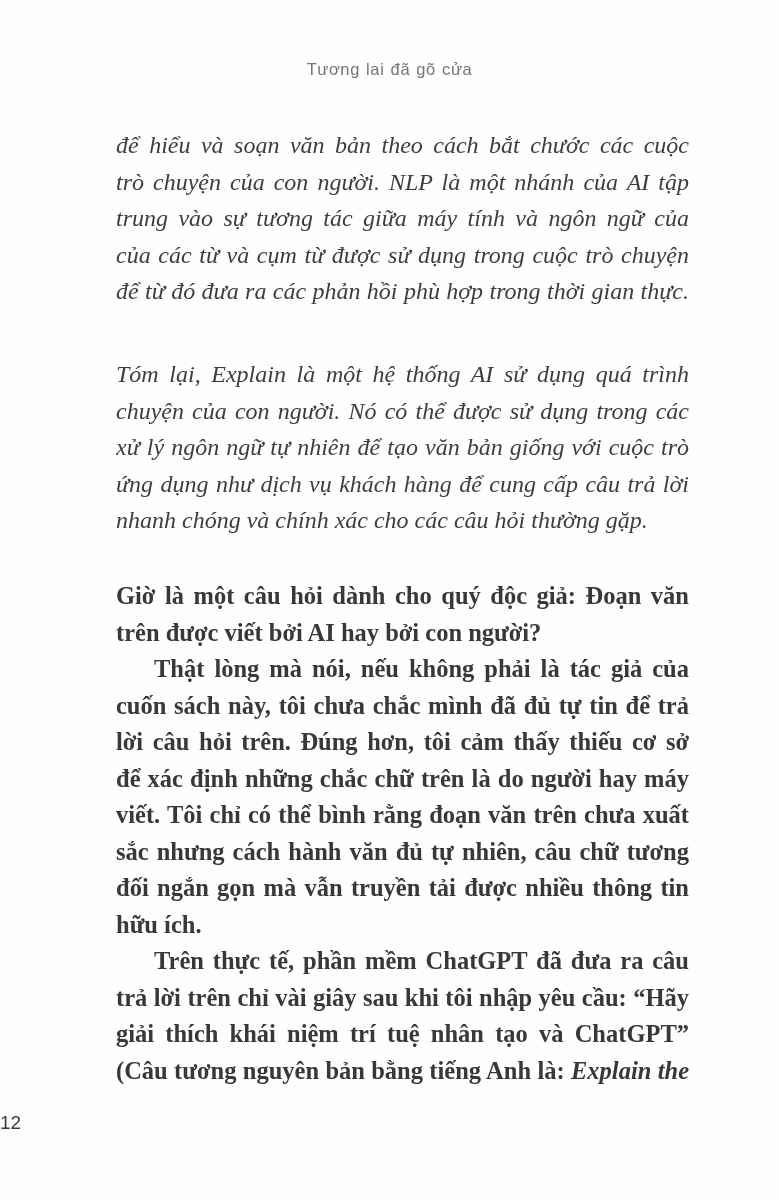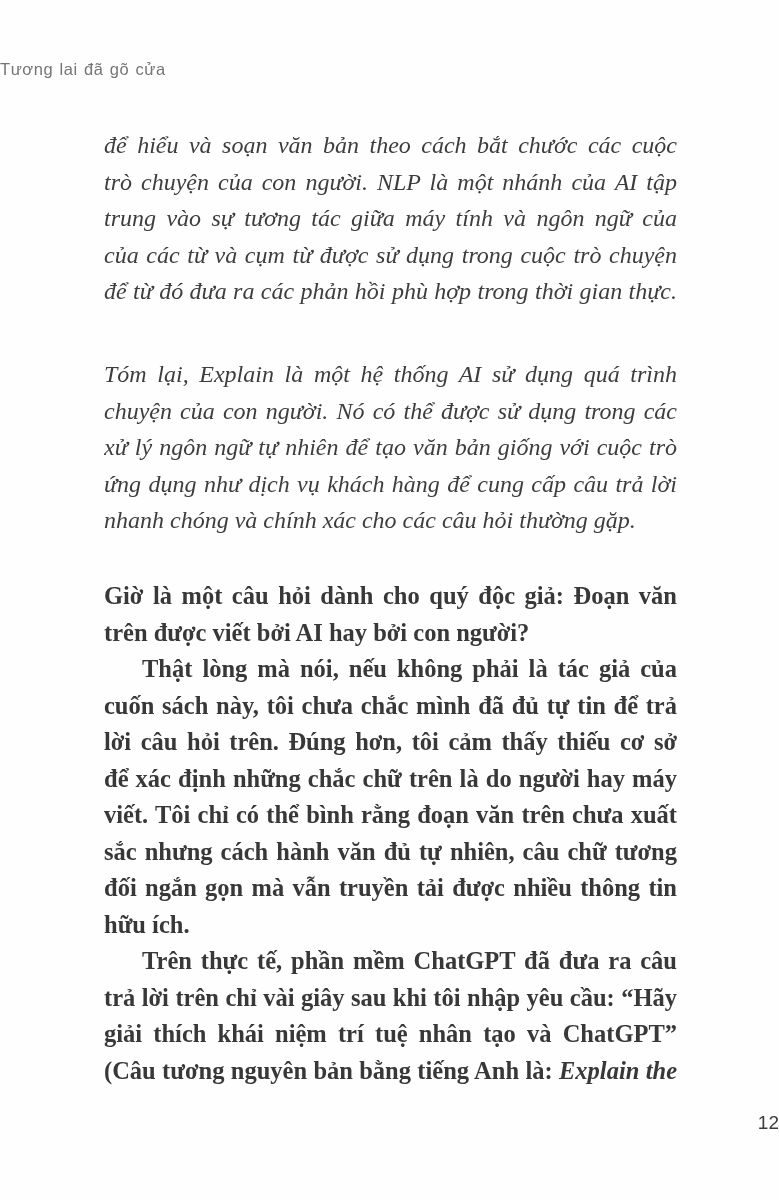--- a/index.html
+++ b/index.html
@@ -14,29 +14,30 @@
     background: #fefefe;
     overflow: hidden;
     font-family: "Liberation Serif", "DejaVu Serif", serif;
     color: #383838;
   }
   .running-head {
     position: absolute;
     top: 60px;
     left: 0;
     width: 100%;
+    text-align: center;
     font-family: "Liberation Sans", "DejaVu Sans", sans-serif;
     font-size: 16.5px;
     letter-spacing: 0.6px;
     word-spacing: 1px;
     color: #757575;
   }
   .body-text {
     position: absolute;
-    left: 104px;
+    left: 116px;
     width: 573px;
   }
   .para-italic-1 { top: 127px; }
   .para-italic-2 { top: 356px; }
   .regular-block { top: 578px; font-weight: bold; }
   .line {
     display: block;
     height: 36.5px;
     line-height: 36.5px;
     font-size: 24.5px;
@@ -60,21 +61,21 @@
     text-indent: 38px;
   }
   .em {
     font-style: italic;
   }
   .page-number {
     position: absolute;
     top: 1112px;
     left: 0;
     width: 100%;
-    text-align: right;
+    text-align: left;
     font-family: "Liberation Sans", "DejaVu Sans", sans-serif;
     font-size: 19px;
     color: #3c3c3c;
   }
 </style>
 </head>
 <body>
 
 <div class="page">
 

